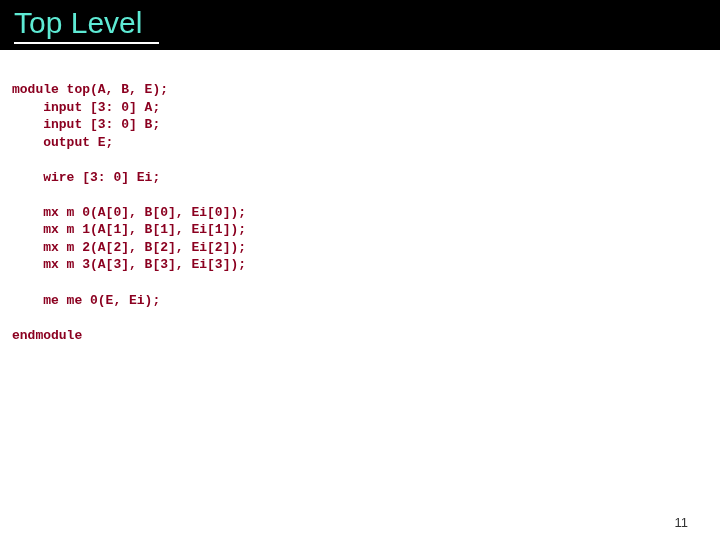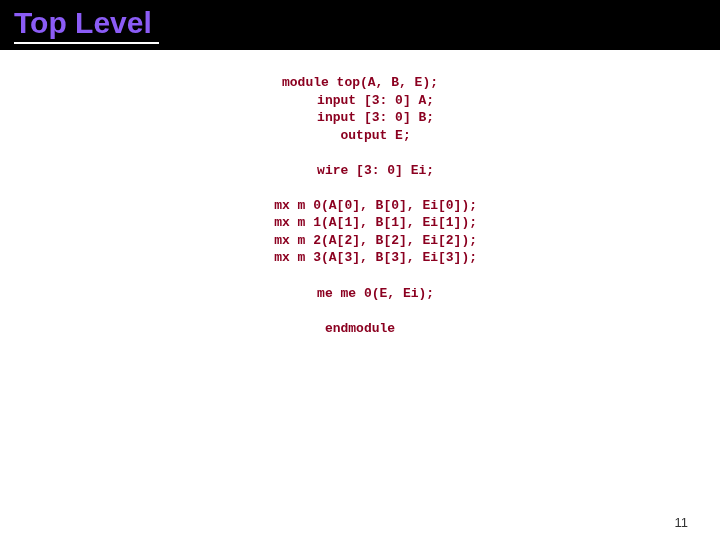--- a/index.html
+++ b/index.html
@@ -9,42 +9,41 @@
     }
     body {
       width: 720px;
       height: 540px;
       background: #ffffff;
       position: relative;
       font-family: Arial, sans-serif;
     }
     .title-bar {
       background: #000000;
-      color: #8b5cf6;
+      color: #5eead4;
       padding: 6px 14px 10px 14px;
       font-size: 30px;
-      font-weight: bold;
+      font-weight: normal;
     }
     .title-underline {
       position: absolute;
       left: 14px;
       top: 42px;
       width: 145px;
       height: 2px;
       background: #ffffff;
     }
     .code-block {
-      padding: 24px 12px;
+      padding: 31px 12px;
       font-family: "Courier New", Courier, monospace;
       font-size: 13px;
       font-weight: bold;
       color: #8B0020;
       line-height: 1.35;
       white-space: pre;
-      text-align: center;
     }
     .page-number {
       position: absolute;
       bottom: 10px;
       right: 32px;
       font-size: 13px;
       color: #333333;
       font-family: Arial, sans-serif;
     }
   </style>

